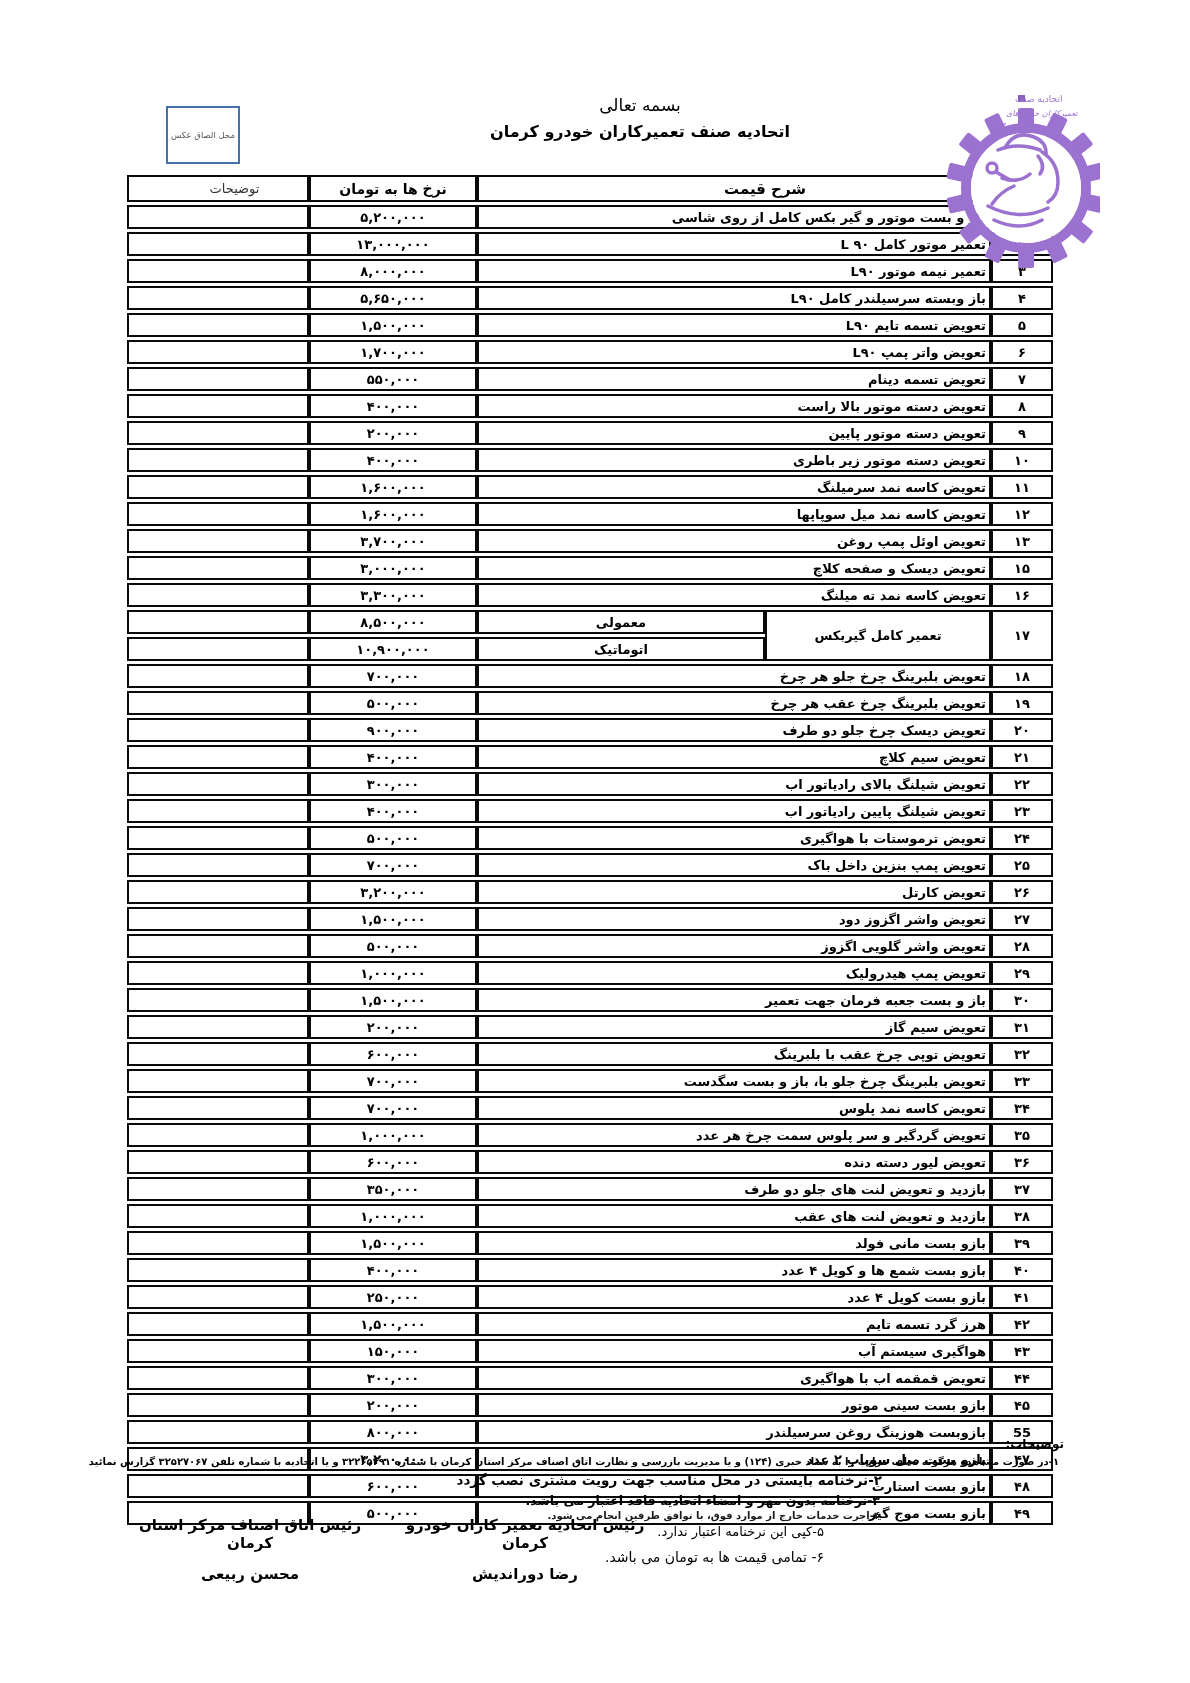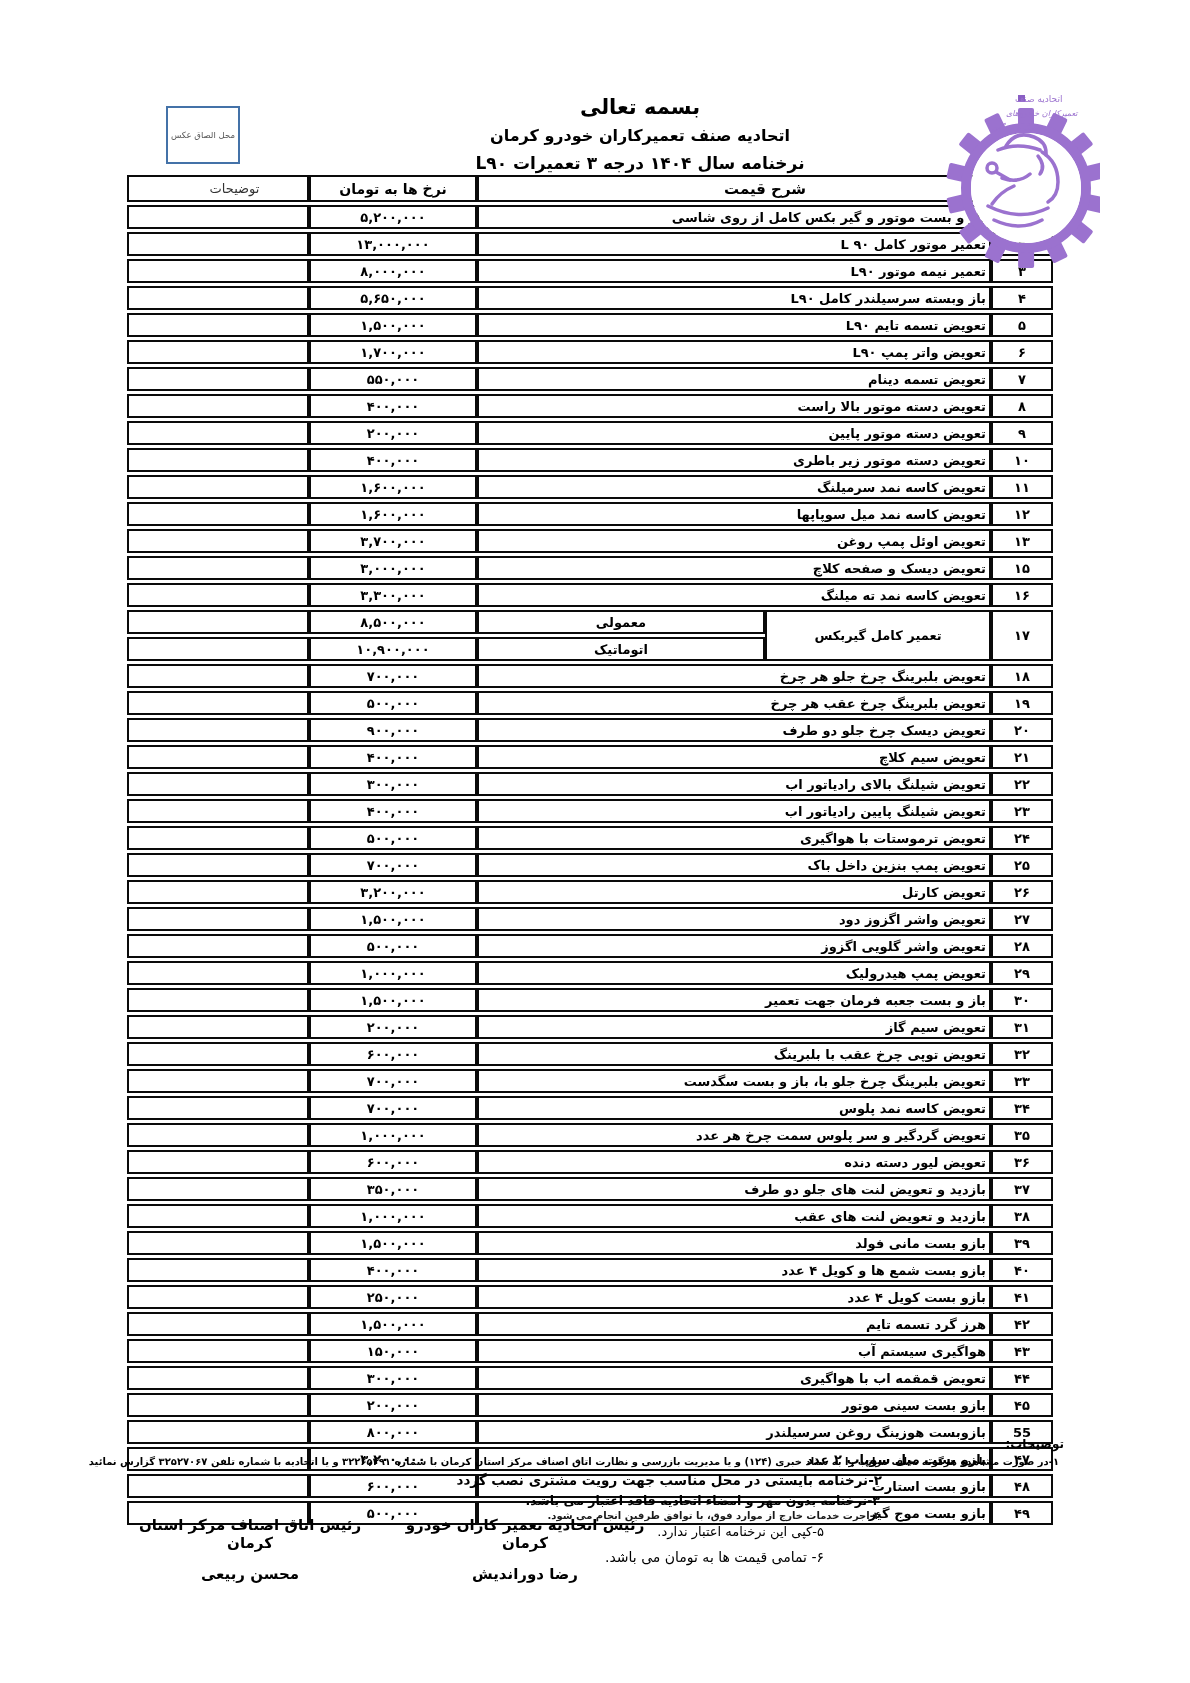--- a/index.html
+++ b/index.html
@@ -8,21 +8,21 @@
     font-family:"DejaVu Sans",sans-serif;color:#000;
   }
   
   .photo-box{
     position:absolute;left:166px;top:106px;width:70px;height:54px;
     border:2px solid #4472a8;display:flex;align-items:center;justify-content:center;
     text-align:center;font-size:8.5px;color:#555;line-height:1.5;direction:rtl;
   }
   
   .heading{position:absolute;left:350px;top:95px;width:580px;text-align:center;direction:rtl;}
-  .heading .l1{font-size:21px;font-weight:bold;}
+  .heading .l1{font-size:17px;font-weight:normal;}
   .heading .l2{font-size:16px;font-weight:bold;margin-top:7px;}
   .heading .l3{font-size:17px;font-weight:bold;margin-top:8px;}
   
   .logo{position:absolute;left:930px;top:86px;width:170px;height:185px;z-index:5;}
   
   table.price{
     position:absolute;top:172px;left:127px;direction:rtl;
     border-collapse:separate;border-spacing:0 3px;table-layout:fixed;
   }
   table.price td,table.price th{border:2px solid #0a0a0a;overflow:hidden;white-space:nowrap;background:#fff;}
@@ -57,21 +57,20 @@
 
 <div class="page">
 
   <div class="photo-box">
     <span>محل الصاق عکس</span>
   </div>
 
   <div class="heading">
     <div class="l1">بسمه تعالی</div>
     <div class="l2">اتحادیه صنف تعمیرکاران خودرو کرمان</div>
-    <div class="l3">نرخنامه سال ۱۴۰۴ درجه ۳ تعمیرات L۹۰</div>
   </div>
 
   <svg class="logo" viewBox="0 0 170 185" xmlns="http://www.w3.org/2000/svg">
     <g fill="#9b72cf">
       <g transform="translate(96,102)">
         <g id="teeth">
           <rect x="-8" y="-80" width="16" height="18" rx="2"></rect>
           <rect x="-8" y="-80" width="16" height="18" rx="2" transform="rotate(25.7)"></rect>
           <rect x="-8" y="-80" width="16" height="18" rx="2" transform="rotate(51.4)"></rect>
           <rect x="-8" y="-80" width="16" height="18" rx="2" transform="rotate(77.1)"></rect>

